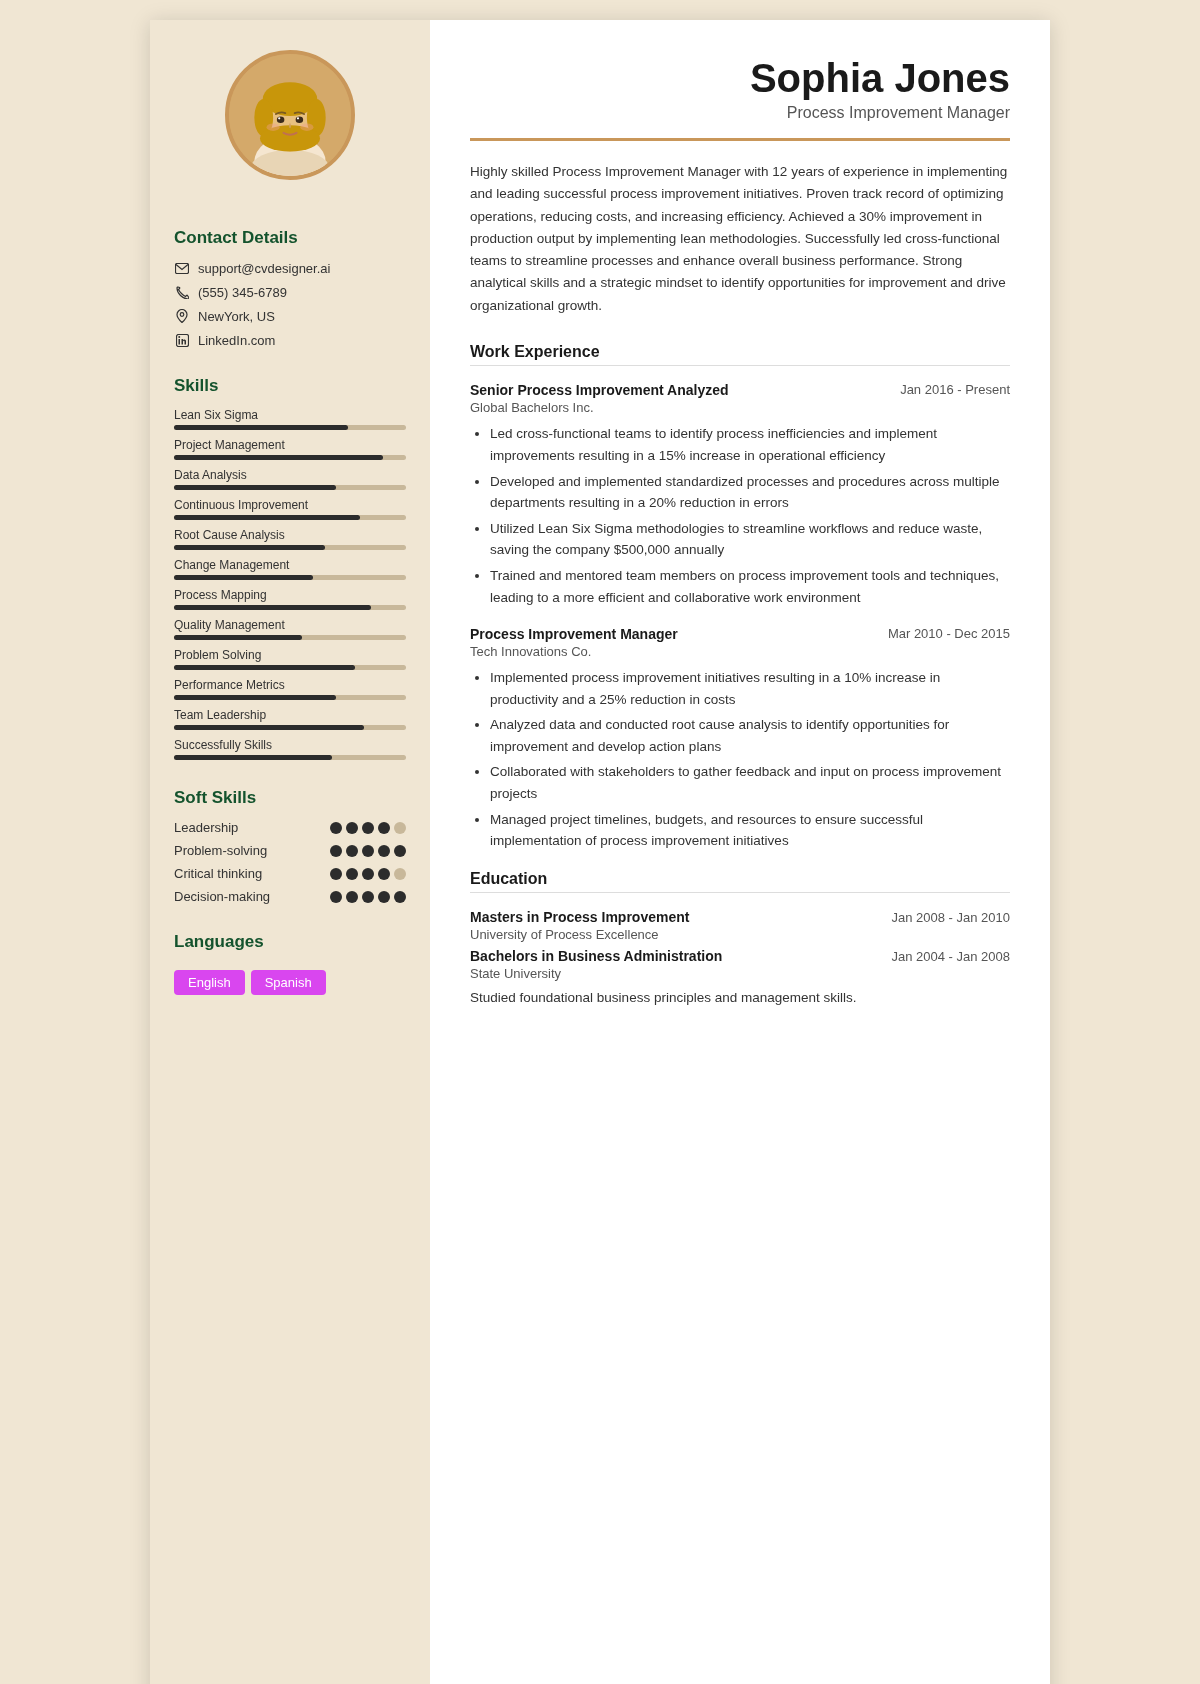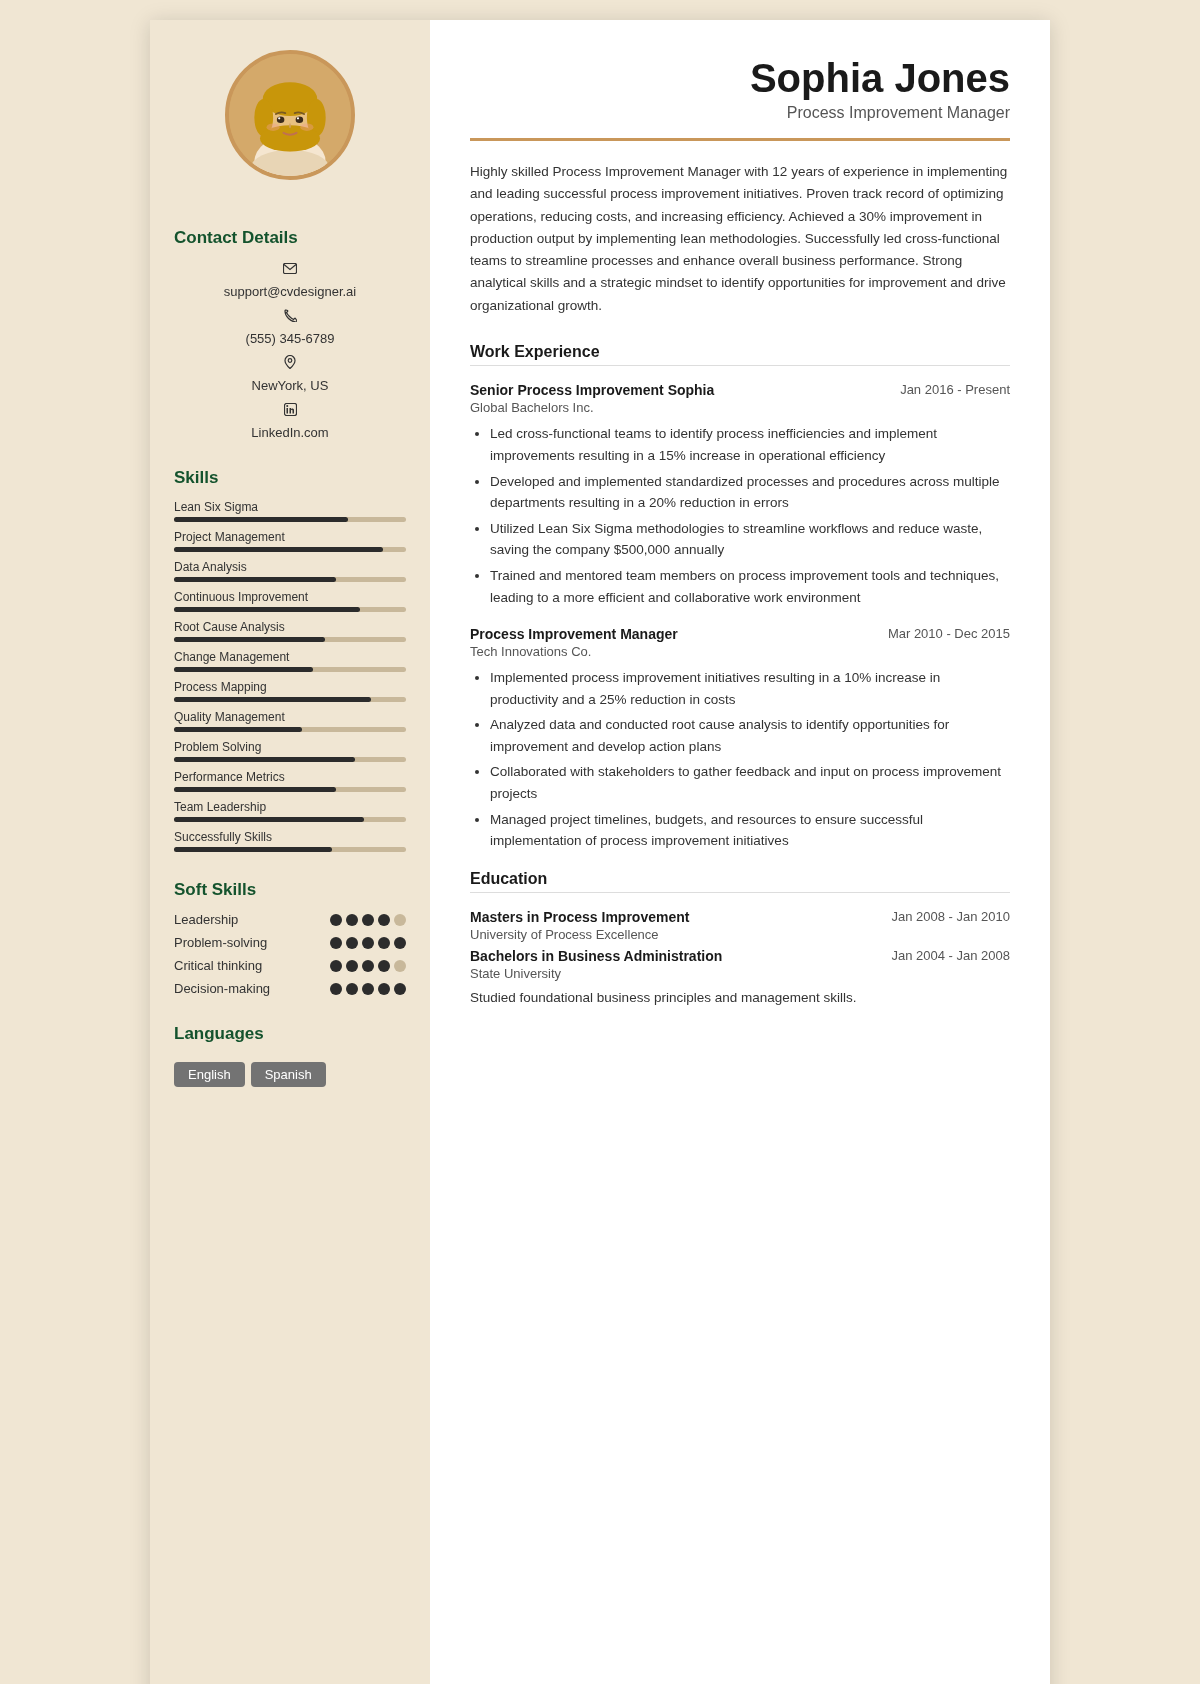--- a/index.html
+++ b/index.html
@@ -57,21 +57,20 @@
       margin-bottom: 12px;
       margin-top: 20px;
     }
     .contact-item {
       display: flex;
       align-items: center;
       gap: 8px;
       font-size: 13px;
       color: #333;
       margin-bottom: 8px;
-      flex-direction: column;
     }
     .contact-icon {
       width: 16px;
       height: 16px;
       flex-shrink: 0;
       display: flex;
       align-items: center;
       justify-content: center;
       font-size: 13px;
     }
@@ -114,21 +113,21 @@
       height: 12px;
       border-radius: 50%;
       background: #2c2c2c;
     }
     .dot.empty {
       background: #c8b89a;
     }
     
     .lang-tag {
       display: inline-block;
-      background: #737373;
+      background: #d946ef;
       color: #fff;
       padding: 5px 14px;
       border-radius: 4px;
       font-size: 13px;
       margin-right: 6px;
       margin-top: 6px;
     }
     
     .main-content {
       flex: 1;
@@ -203,21 +202,21 @@
     }
     .job-bullets li {
       font-size: 13.5px;
       color: #333;
       line-height: 1.6;
       margin-bottom: 4px;
     }
     .edu-header {
       display: flex;
       justify-content: space-between;
-      align-items: flex-start;
+      align-items: flex-end;
       margin-bottom: 2px;
     }
     .edu-degree {
       font-size: 14px;
       font-weight: 700;
       color: #1a1a1a;
     }
     .edu-dates {
       font-size: 13px;
       color: #555;
@@ -456,21 +455,21 @@
 
     <hr class="divider">
 
     <p class="summary-text">Highly skilled Process Improvement Manager with 12 years of experience in implementing and leading successful process improvement initiatives. Proven track record of optimizing operations, reducing costs, and increasing efficiency. Achieved a 30% improvement in production output by implementing lean methodologies. Successfully led cross-functional teams to streamline processes and enhance overall business performance. Strong analytical skills and a strategic mindset to identify opportunities for improvement and drive organizational growth.</p>
 
     <div class="section-heading">Work Experience</div>
     <div class="section-divider"></div>
     <div id="jobs-list">
         <div>
           <div class="job-header">
-            <span class="job-company-title">Senior Process Improvement Sophia</span>
+            <span class="job-company-title">Senior Process Improvement Analyzed</span>
             <span class="job-dates">Jan 2016 - Present</span>
           </div>
           <div class="job-company">Global Bachelors Inc.</div>
           <ul class="job-bullets">
             <li>Led cross-functional teams to identify process inefficiencies and implement improvements resulting in a 15% increase in operational efficiency</li>
             <li>Developed and implemented standardized processes and procedures across multiple departments resulting in a 20% reduction in errors</li>
             <li>Utilized Lean Six Sigma methodologies to streamline workflows and reduce waste, saving the company $500,000 annually</li>
             <li>Trained and mentored team members on process improvement tools and techniques, leading to a more efficient and collaborative work environment</li>
           </ul>
         </div>

